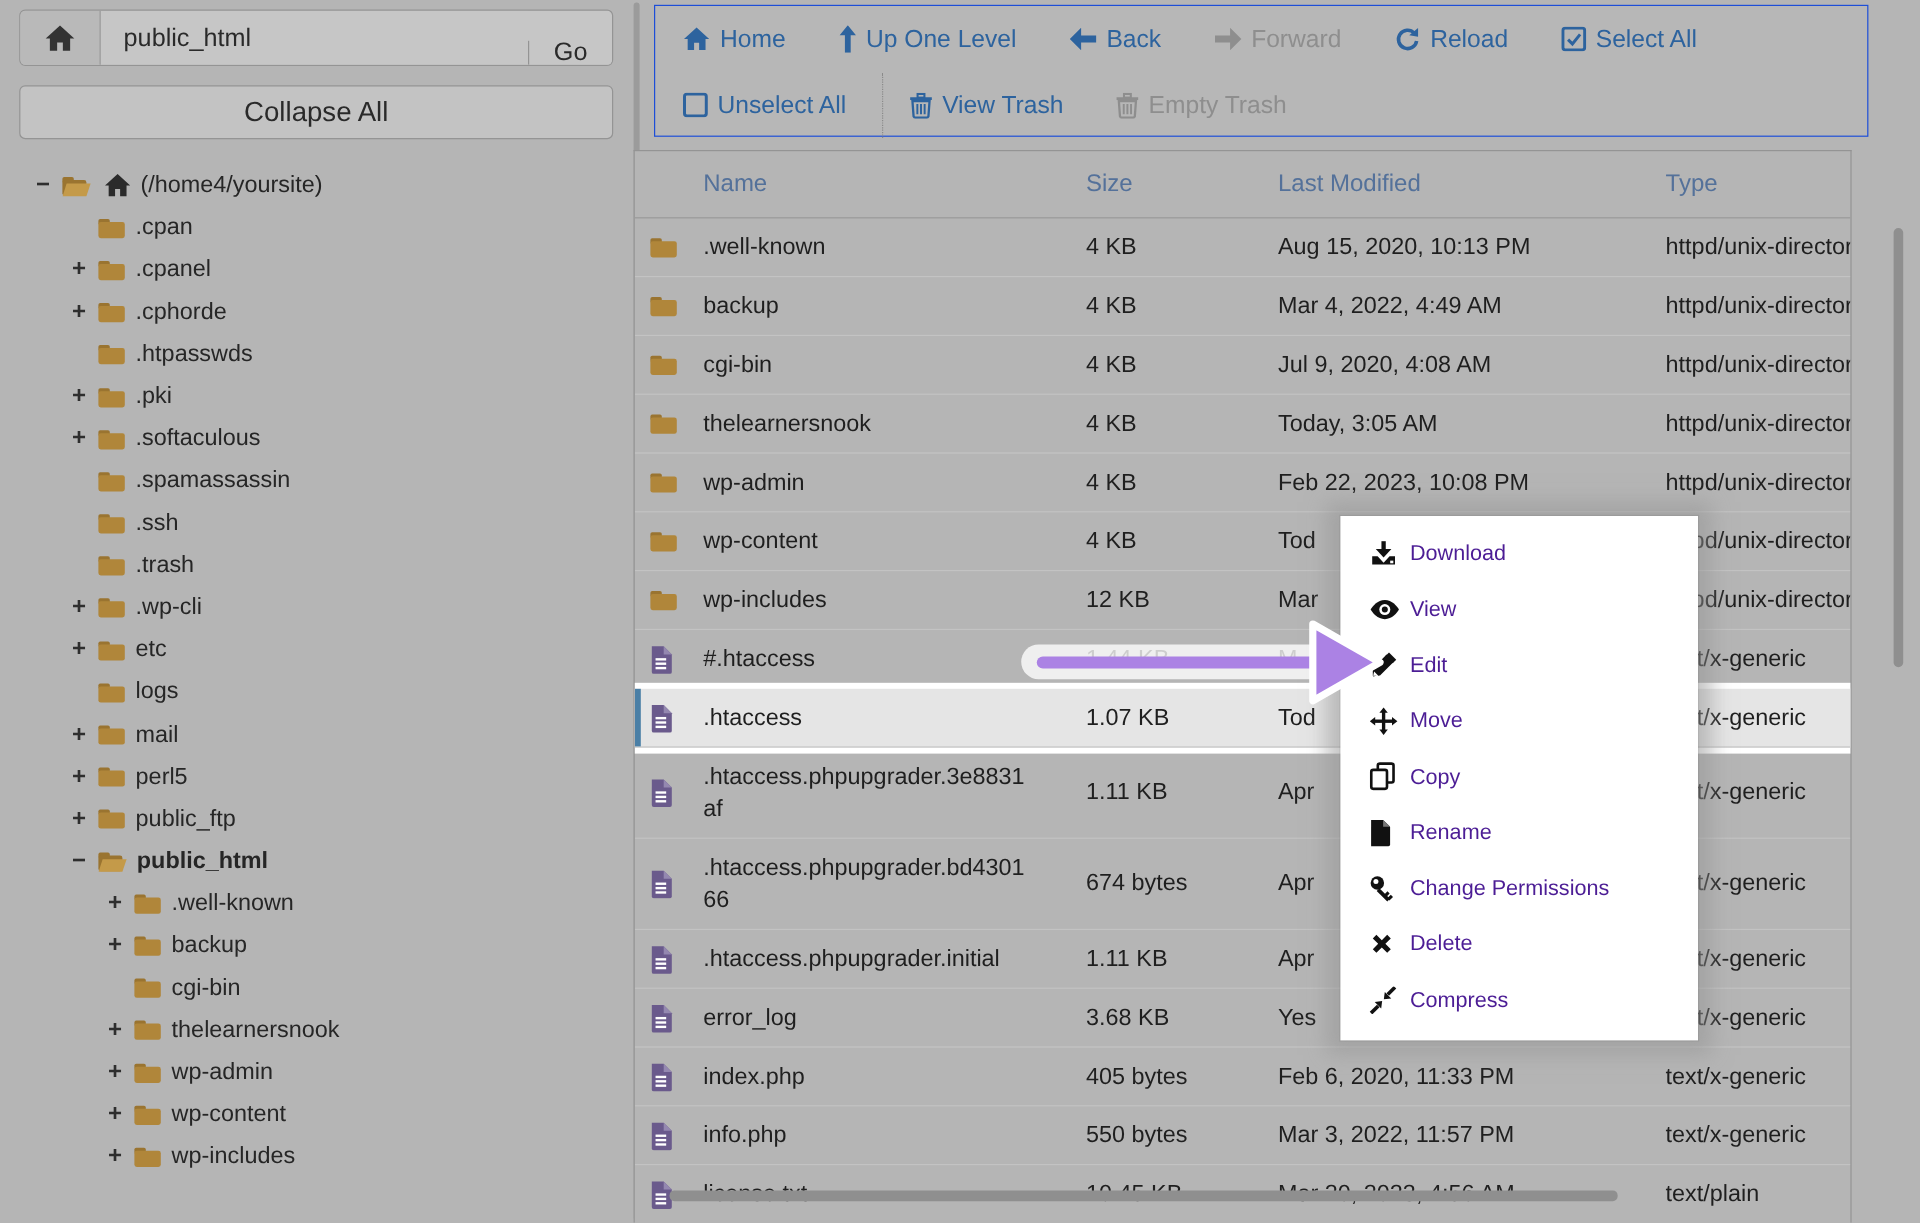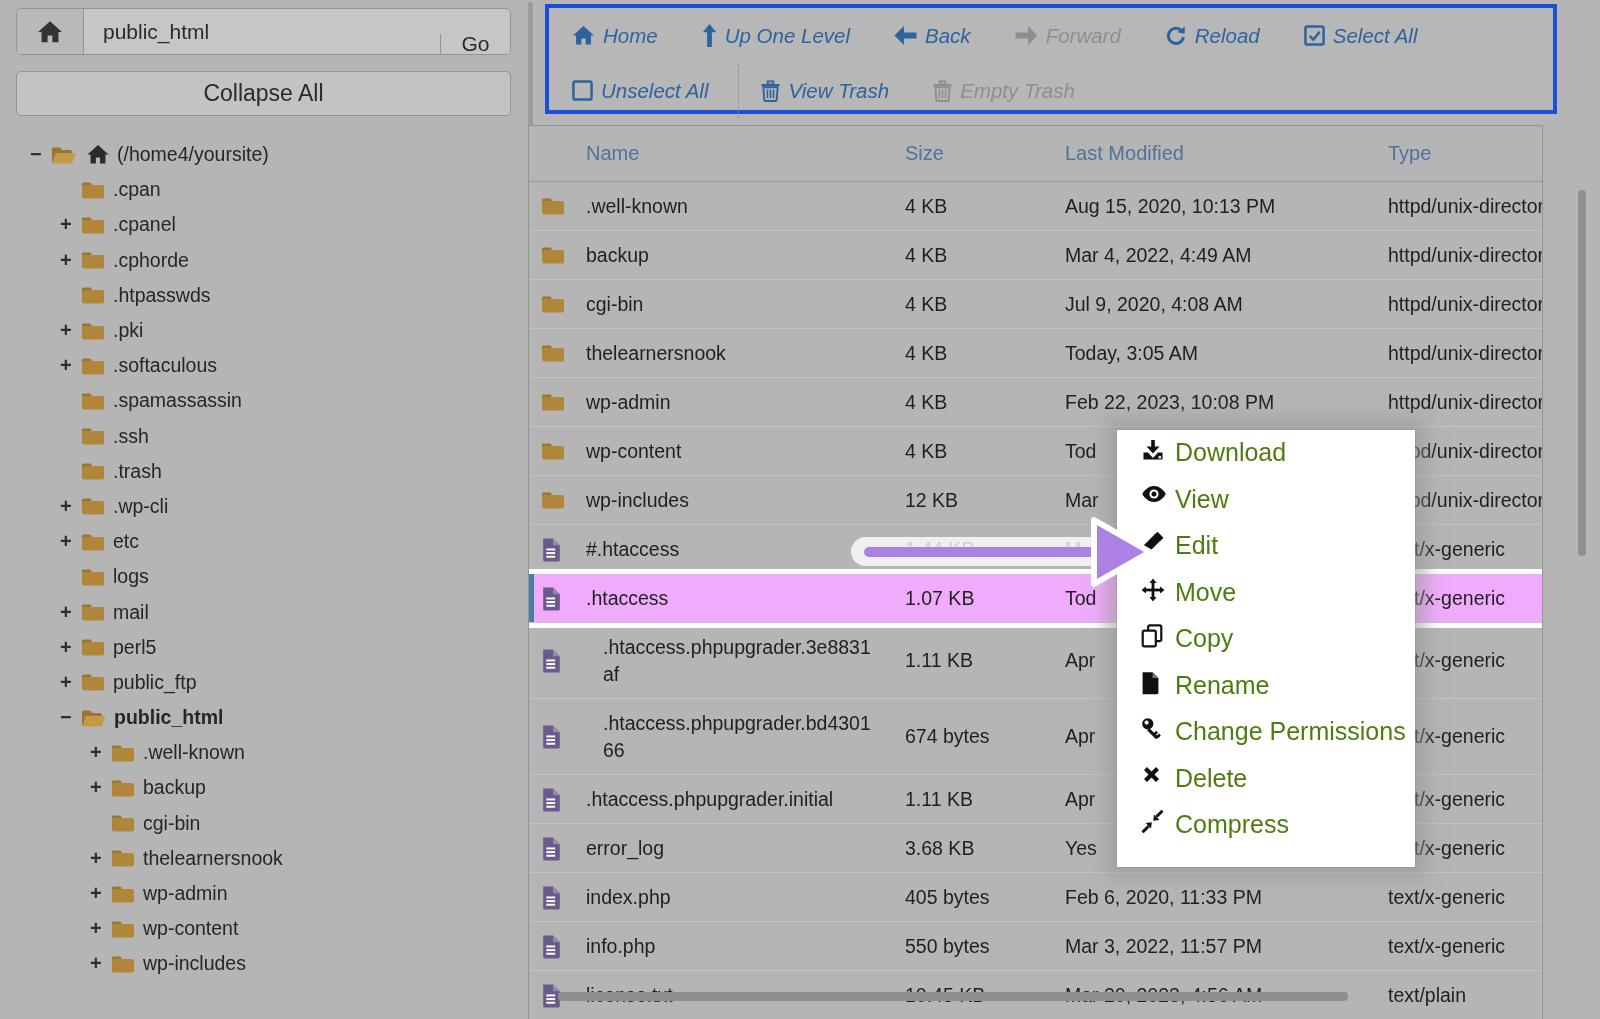--- a/index.html
+++ b/index.html
@@ -39,21 +39,21 @@
   .tree-row .ticon{margin-right:8px;flex:0 0 auto;}
   .tree-row .ticon.home-mini{margin-left:2px;margin-right:7px;}
   .tree-row .tlabel{color:#262626;}
   .tree-row.bold .tlabel{font-weight:700;}
 
   .divider{position:absolute;left:528px;top:2px;width:5px;height:1015px;background:#9b9b9b;border-radius:3px;}
 
   
   .toolbar{
     position:absolute;left:545px;top:4px;width:1012px;height:110px;box-sizing:border-box;
-    border:4px solid #1d4ed8;background:#b7b7b7;font-style:italic;
+    border:1px solid #1d4ed8;background:#b7b7b7;
   }
   .tb-row{display:flex;align-items:center;height:55px;padding-left:23px;}
   .tb-item{display:flex;align-items:center;margin-right:44px;font-size:20.5px;color:#2d639e;cursor:pointer;white-space:nowrap;}
   .tb-item .tbicon{margin-right:8px;display:flex;align-items:center;}
   .tb-item.disabled{color:#8e8e8e;cursor:default;}
   .tb-sep{border-left:1px dotted #8a8a8a;height:54px;margin:0 22px 0 -14px;align-self:center;}
 
   
   .table-wrap{
     position:absolute;left:528px;top:125px;width:1015px;height:894px;box-sizing:border-box;
@@ -64,39 +64,39 @@
     padding-left:12px;height:55px;align-items:center;
     border-bottom:1px solid #9a9a9a;font-size:20px;color:#54719a;
   }
   .thead span{cursor:pointer;}
   .trow{
     display:grid;grid-template-columns:45px 319px 160px 323px 1fr;
     padding-left:12px;height:49px;align-items:center;font-size:19.5px;color:#1f1f1f;
     border-bottom:1px solid #c3c3c3;position:relative;cursor:pointer;white-space:nowrap;box-sizing:border-box;
   }
   .trow.twoline{height:76px;}
-  .trow.twoline .cname{white-space:normal;word-break:break-all;max-width:272px;line-height:1.35;margin-left:17px;}
+  .trow.twoline .cname{white-space:normal;word-break:break-all;max-width:272px;line-height:1.35;}
   .trow .cicon{display:flex;align-items:center;}
   .trow .ctype{overflow:hidden;}
   .trow.selected{
-    background:#f0abfc;z-index:3;
+    background:#e5e5e5;z-index:3;
     box-shadow:0 0 0 5px #ffffff;
   }
   .trow.selected::before{
     content:"";position:absolute;left:0;top:0;bottom:0;width:5px;background:#4a7fa6;
   }
   .trow.cutoff{border-bottom:none;}
 
   
   .context-menu{
     position:absolute;left:1117px;top:430px;width:298px;box-sizing:border-box;
     background:#ffffff;padding:8px 0 10px 0;z-index:10;
     box-shadow:0 0 0 1px rgba(0,0,0,0.06), 0 0 16px 12px rgba(150,150,150,0.55);
   }
-  .menu-item{display:flex;align-items:flex-start;height:46.5px;padding-left:24px;font-size:25px;color:#4d7c0f;cursor:pointer;}
+  .menu-item{display:flex;align-items:center;height:46.5px;padding-left:24px;font-size:18px;color:#4c1d95;cursor:pointer;}
   .menu-item .micon{width:34px;display:flex;align-items:center;color:#111;}
 
   
   .arrow-pill{position:absolute;left:851px;top:537px;width:272px;height:29px;border-radius:15px;
     background:rgba(255,255,255,0.78);z-index:20;}
   .arrow-line{position:absolute;left:864px;top:547px;width:248px;height:10px;border-radius:5px;
     background:#ab82e4;z-index:21;}
   .arrow-head{position:absolute;left:1090px;top:514px;z-index:22;}
 
   

